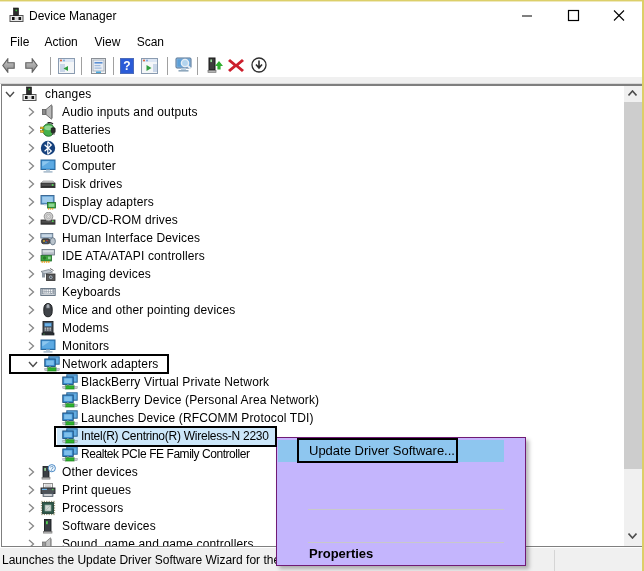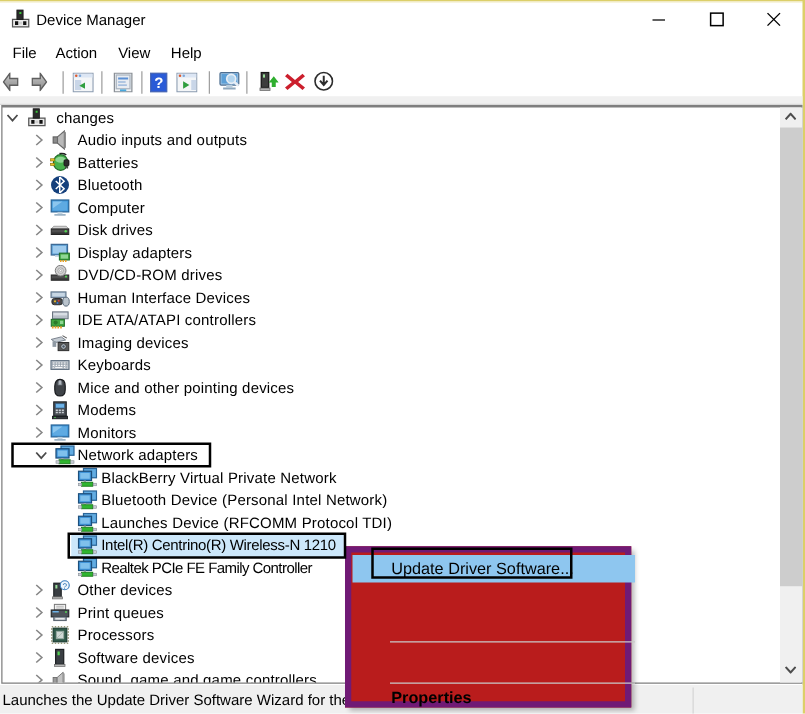--- a/index.html
+++ b/index.html
@@ -12,21 +12,21 @@
 .mitem{position:absolute;top:3px;font-size:12px}
 #tb-strip{left:0;top:77px;width:642px;height:7px;background:#f0f0f0;border-bottom:1px solid #d9d9d9}
 #tree{left:1px;top:84px;width:641px;height:463px;border:1px solid #7f7f7f;border-top-width:2px;background:#fff;z-index:0}
 .row{position:absolute;height:18px;display:flex;align-items:center;white-space:nowrap;letter-spacing:0.15px}
 .sep{position:absolute;top:57px;width:1px;height:18px;background:#a0a0a0}
 #sbar{left:624px;top:86px;width:18px;height:460px;background:#f0f0f0}
 #sthumb{left:0;top:16px;width:18px;height:367px;background:#cdcdcd}
 #status{left:0;top:548px;width:642px;height:23px;background:#f0f0f0}
 #status .txt{position:absolute;left:2px;top:5px;font-size:12px}
 #statsep{left:554px;top:550px;width:1px;height:21px;background:#d5d5d5}
-#cmenu{left:276px;top:437px;width:229px;height:129px;background:#b91c1c;border:5px solid #701a75;box-shadow:3px 3px 4px rgba(0,0,0,0.28)}
+#cmenu{left:276px;top:437px;width:250px;height:129px;background:#c4b5fd;border:1px solid #701a75;box-shadow:3px 3px 4px rgba(0,0,0,0.28)}
 .mi{position:absolute;left:1px;width:226px;height:22px;line-height:22px;padding-left:31px;font-size:13px}
 .msep{position:absolute;left:31px;width:196px;height:1px;background:#c9c9c9}
 #hl{left:277px;top:440px;width:227px;height:22px;background:#8ec6ef}
 .annot{position:absolute;border:2px solid #000}
 #selrow{left:57px;top:428px;width:218px;height:18px;background:#cce7fa;z-index:1}
 #rows{z-index:2}
 #sbar,#status,#statsep{z-index:3}
 #hl,#cmenu{z-index:5}
 .annot{z-index:6}
 </style></head>
@@ -48,21 +48,21 @@
  <line x1="6" y1="8" x2="16" y2="8" stroke="#000" stroke-width="1"></line>
  <rect x="52.5" y="2.5" width="10" height="10" fill="none" stroke="#000" stroke-width="1.2"></rect>
  <line x1="98" y1="2.5" x2="108" y2="12.5" stroke="#000" stroke-width="1.1"></line>
  <line x1="108" y1="2.5" x2="98" y2="12.5" stroke="#000" stroke-width="1.1"></line>
 </svg>
 
 <div class="abs" id="menubar">
  <div class="mitem" style="left:10px">File</div>
  <div class="mitem" style="left:44.4px">Action</div>
  <div class="mitem" style="left:94.5px">View</div>
- <div class="mitem" style="left:136.7px">Help</div>
+ <div class="mitem" style="left:136.7px">Scan</div>
 </div>
 
 <div id="toolbar">
  <svg class="abs" style="left:2px;top:58px" width="13" height="15" viewBox="0 0 13 15">
   <defs>
         <linearGradient id="ag" x1="0" y1="0" x2="0" y2="1">
           <stop offset="0" stop-color="#cfcfcf"></stop>
           <stop offset="0.5" stop-color="#a8a8a8"></stop>
           <stop offset="1" stop-color="#8f8f8f"></stop>
         </linearGradient>
@@ -385,21 +385,21 @@
 <div class="row" style="top:391px;left:0">
       <svg class="abs" style="left:62px;top:1px" width="16" height="16" viewBox="0 0 16 16">
         <rect x="4.8" y="0.8" width="10.4" height="7.4" fill="#62ace2" stroke="#2b6699" stroke-width="1"></rect>
         <rect x="0.8" y="3" width="10.4" height="7.4" fill="#4095da" stroke="#1d4f7c" stroke-width="1"></rect>
         <rect x="2.2" y="4.4" width="7.6" height="4.6" fill="#7fc0ec"></rect>
         <rect x="5" y="10.4" width="1.8" height="1.4" fill="#9aa4ad"></rect>
         <rect x="3.2" y="11.8" width="9" height="3.2" fill="#2fb52f" stroke="#187a18" stroke-width="0.7"></rect>
         <rect x="0.8" y="12.6" width="2.6" height="2" fill="#c9cfd5" stroke="#8a9098" stroke-width="0.5"></rect>
         <rect x="12.6" y="12.6" width="2.6" height="2" fill="#c9cfd5" stroke="#8a9098" stroke-width="0.5"></rect>
       </svg>
-      <div class="abs" style="left:81px;top:2px">Bluetooth Device (Personal Intel Network)</div>
+      <div class="abs" style="left:81px;top:2px">BlackBerry Device (Personal Area Network)</div>
     </div>
 <div class="row" style="top:409px;left:0">
       <svg class="abs" style="left:62px;top:1px" width="16" height="16" viewBox="0 0 16 16">
         <rect x="4.8" y="0.8" width="10.4" height="7.4" fill="#62ace2" stroke="#2b6699" stroke-width="1"></rect>
         <rect x="0.8" y="3" width="10.4" height="7.4" fill="#4095da" stroke="#1d4f7c" stroke-width="1"></rect>
         <rect x="2.2" y="4.4" width="7.6" height="4.6" fill="#7fc0ec"></rect>
         <rect x="5" y="10.4" width="1.8" height="1.4" fill="#9aa4ad"></rect>
         <rect x="3.2" y="11.8" width="9" height="3.2" fill="#2fb52f" stroke="#187a18" stroke-width="0.7"></rect>
         <rect x="0.8" y="12.6" width="2.6" height="2" fill="#c9cfd5" stroke="#8a9098" stroke-width="0.5"></rect>
         <rect x="12.6" y="12.6" width="2.6" height="2" fill="#c9cfd5" stroke="#8a9098" stroke-width="0.5"></rect>
@@ -409,21 +409,21 @@
 <div class="row" style="top:427px;left:0">
       <svg class="abs" style="left:62px;top:1px" width="16" height="16" viewBox="0 0 16 16">
         <rect x="4.8" y="0.8" width="10.4" height="7.4" fill="#62ace2" stroke="#2b6699" stroke-width="1"></rect>
         <rect x="0.8" y="3" width="10.4" height="7.4" fill="#4095da" stroke="#1d4f7c" stroke-width="1"></rect>
         <rect x="2.2" y="4.4" width="7.6" height="4.6" fill="#7fc0ec"></rect>
         <rect x="5" y="10.4" width="1.8" height="1.4" fill="#9aa4ad"></rect>
         <rect x="3.2" y="11.8" width="9" height="3.2" fill="#2fb52f" stroke="#187a18" stroke-width="0.7"></rect>
         <rect x="0.8" y="12.6" width="2.6" height="2" fill="#c9cfd5" stroke="#8a9098" stroke-width="0.5"></rect>
         <rect x="12.6" y="12.6" width="2.6" height="2" fill="#c9cfd5" stroke="#8a9098" stroke-width="0.5"></rect>
       </svg>
-      <div class="abs" style="left:81px;top:2px;letter-spacing:-0.25px">Intel(R) Centrino(R) Wireless-N 1210</div>
+      <div class="abs" style="left:81px;top:2px;letter-spacing:-0.25px">Intel(R) Centrino(R) Wireless-N 2230</div>
     </div>
 <div class="row" style="top:445px;left:0">
       <svg class="abs" style="left:62px;top:1px" width="16" height="16" viewBox="0 0 16 16">
         <rect x="4.8" y="0.8" width="10.4" height="7.4" fill="#62ace2" stroke="#2b6699" stroke-width="1"></rect>
         <rect x="0.8" y="3" width="10.4" height="7.4" fill="#4095da" stroke="#1d4f7c" stroke-width="1"></rect>
         <rect x="2.2" y="4.4" width="7.6" height="4.6" fill="#7fc0ec"></rect>
         <rect x="5" y="10.4" width="1.8" height="1.4" fill="#9aa4ad"></rect>
         <rect x="3.2" y="11.8" width="9" height="3.2" fill="#2fb52f" stroke="#187a18" stroke-width="0.7"></rect>
         <rect x="0.8" y="12.6" width="2.6" height="2" fill="#c9cfd5" stroke="#8a9098" stroke-width="0.5"></rect>
         <rect x="12.6" y="12.6" width="2.6" height="2" fill="#c9cfd5" stroke="#8a9098" stroke-width="0.5"></rect>

